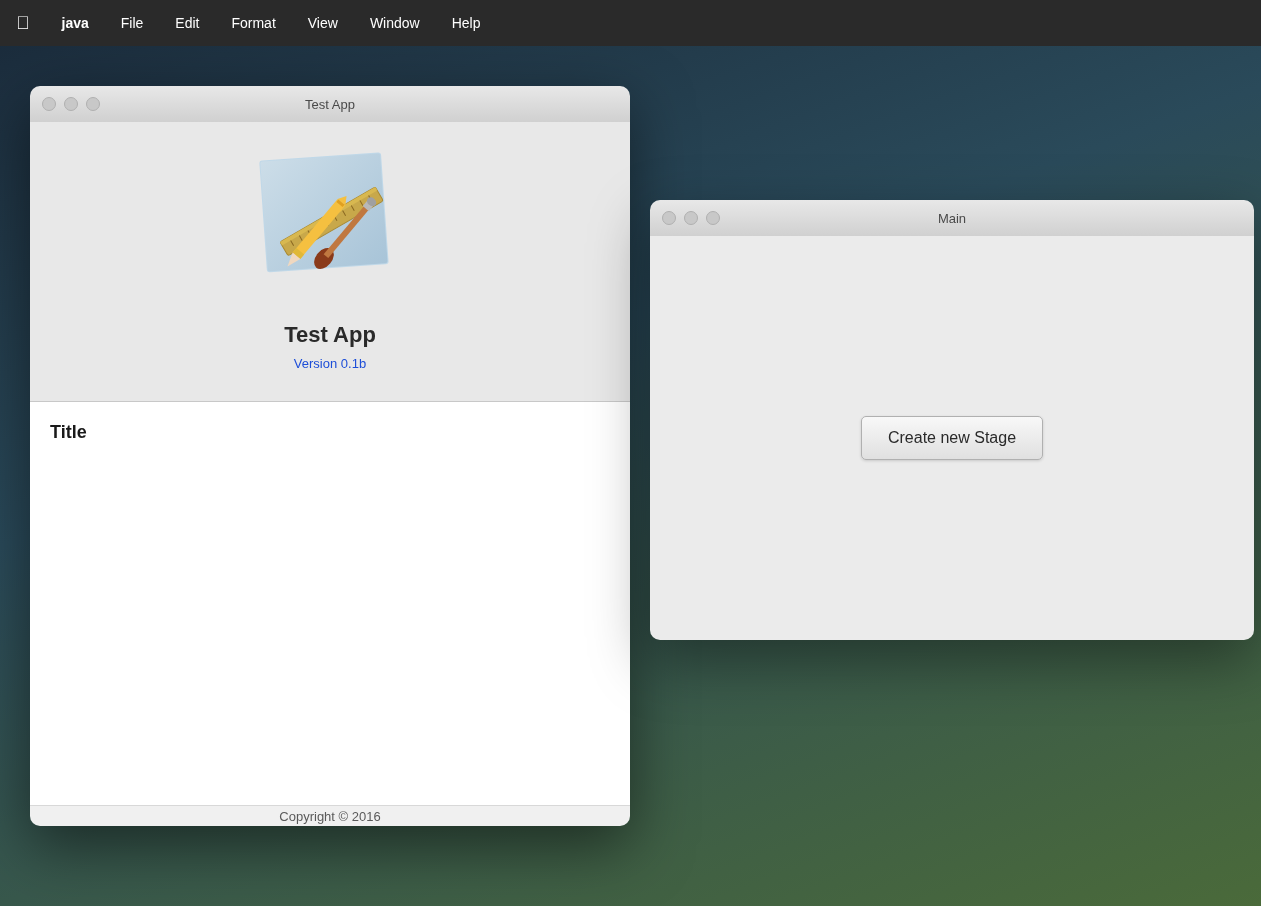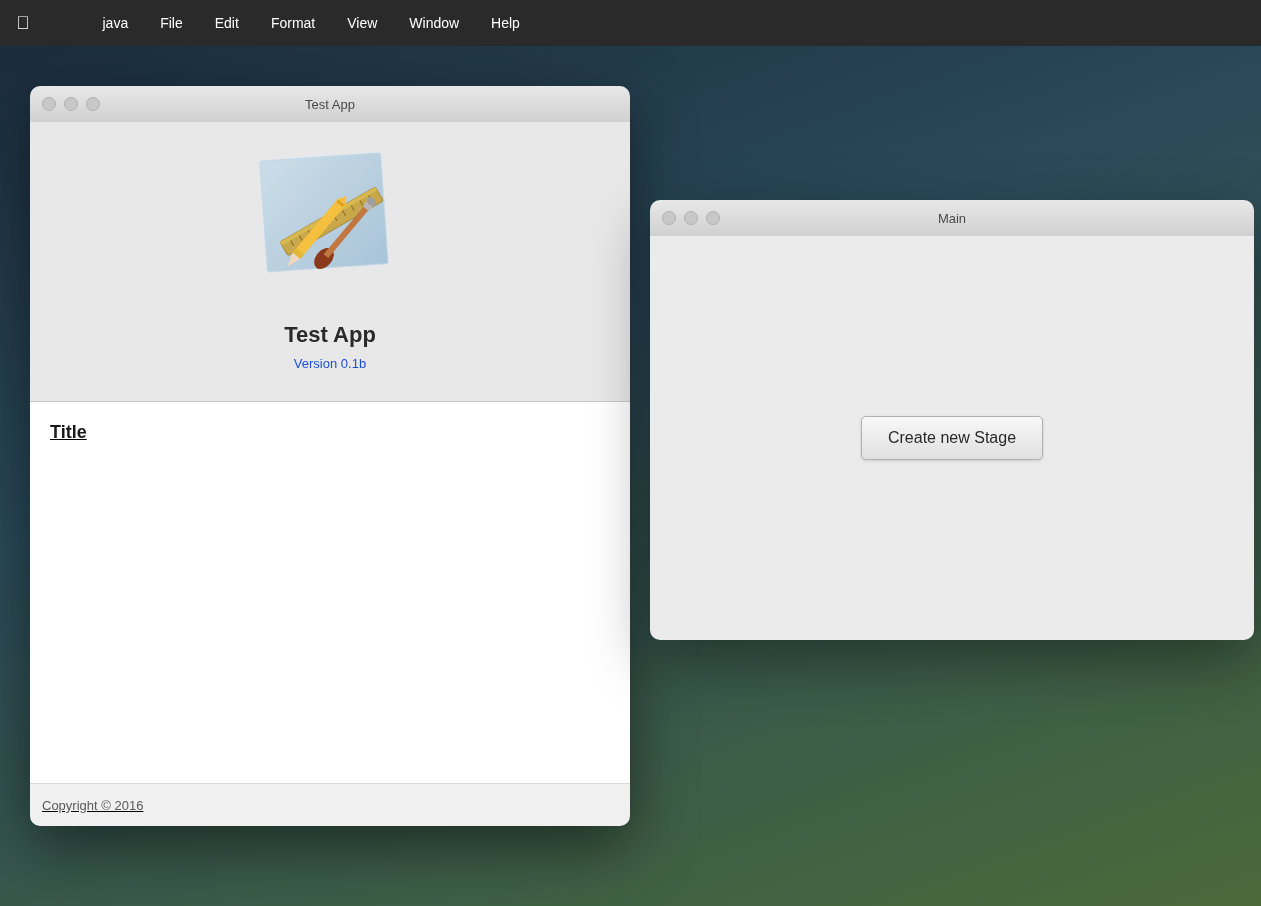--- a/index.html
+++ b/index.html
@@ -29,22 +29,21 @@
     }
 
     .menubar-item {
       color: #ffffff;
       font-size: 14px;
       cursor: pointer;
       padding: 4px 6px;
     }
 
     .menubar-item.bold {
-      font-weight: normal;
-      margin-left: 41px;
+      font-weight: bold;
     }
 
     .apple-logo {
       color: #ffffff;
       font-size: 18px;
       margin-right: 6px;
     }
 
     
     .window-testapp {
@@ -137,22 +136,22 @@
       margin-bottom: 6px;
     }
 
     .content-text {
       font-size: 16px;
       color: #2a2a2a;
     }
 
     .copyright-section {
       background: #f0f0f0;
-      padding: 12px;
-      text-align: left;
+      padding: 1px;
+      text-align: center;
       border-top: 1px solid #d8d8d8;
       margin-top: auto;
     }
 
     .copyright-text {
       font-size: 13px;
       color: #5a5a5a;
     }
 
     
@@ -195,21 +194,20 @@
     .testapp-inner {
       display: flex;
       flex-direction: column;
       height: calc(100% - 36px);
     }
 
     .window-grow {
       flex: 1;
       display: flex;
       flex-direction: column;
-      text-decoration: underline;
     }
   </style>
 </head>
 <body>
 
 <div class="menubar">
   <span class="apple-logo"></span>
   <span class="menubar-item bold">java</span>
   <span class="menubar-item">File</span>
   <span class="menubar-item">Edit</span>

